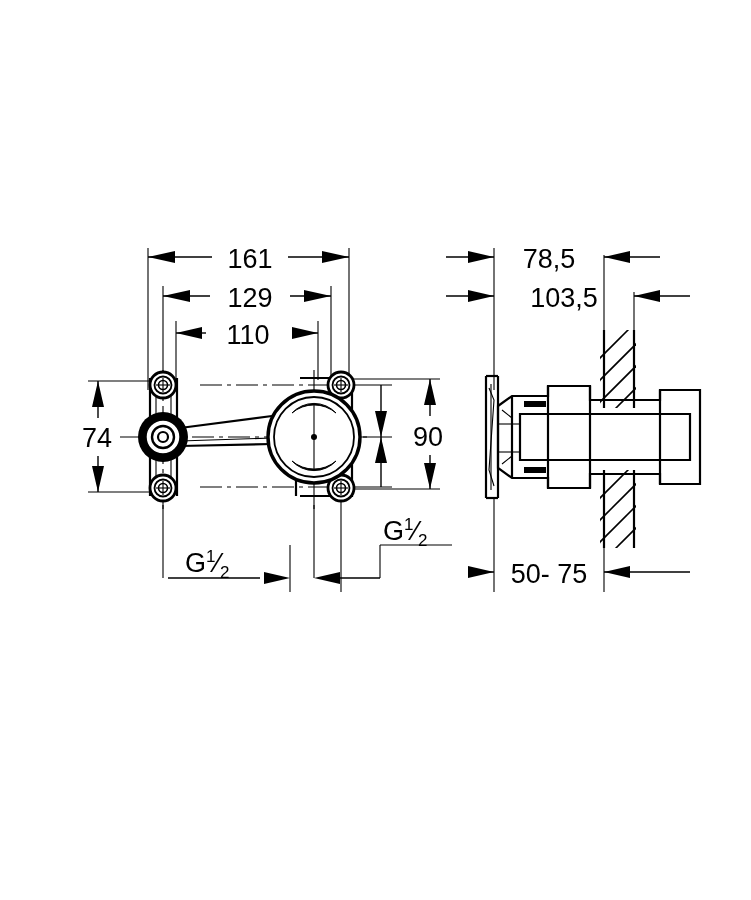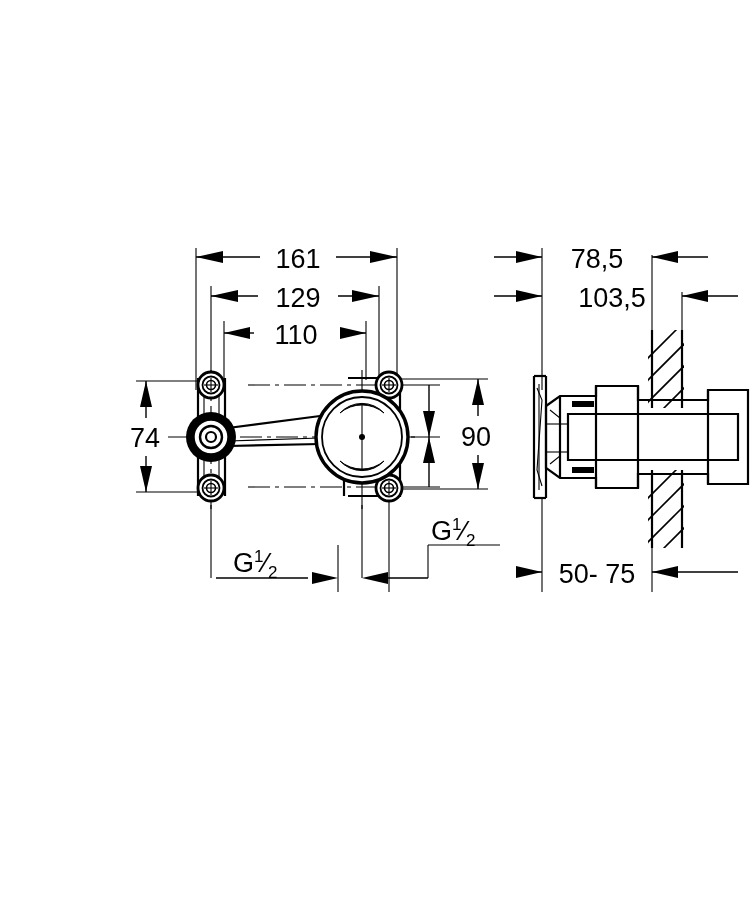--- a/index.html
+++ b/index.html
@@ -15,21 +15,20 @@
     overflow: hidden;
     font-family: "Liberation Sans", sans-serif;
     color: #000000;
   }
   #drawing-root {
     position: absolute;
     left: 0;
     top: 0;
     width: 602px;
     height: 900px;
-    margin-left: 48px;
   }
   svg#drawing-svg {
     display: block;
     width: 751px;
     height: 900px;
   }
   .dim-text {
     font-family: "Liberation Sans", sans-serif;
     font-size: 27px;
     fill: #000000;

